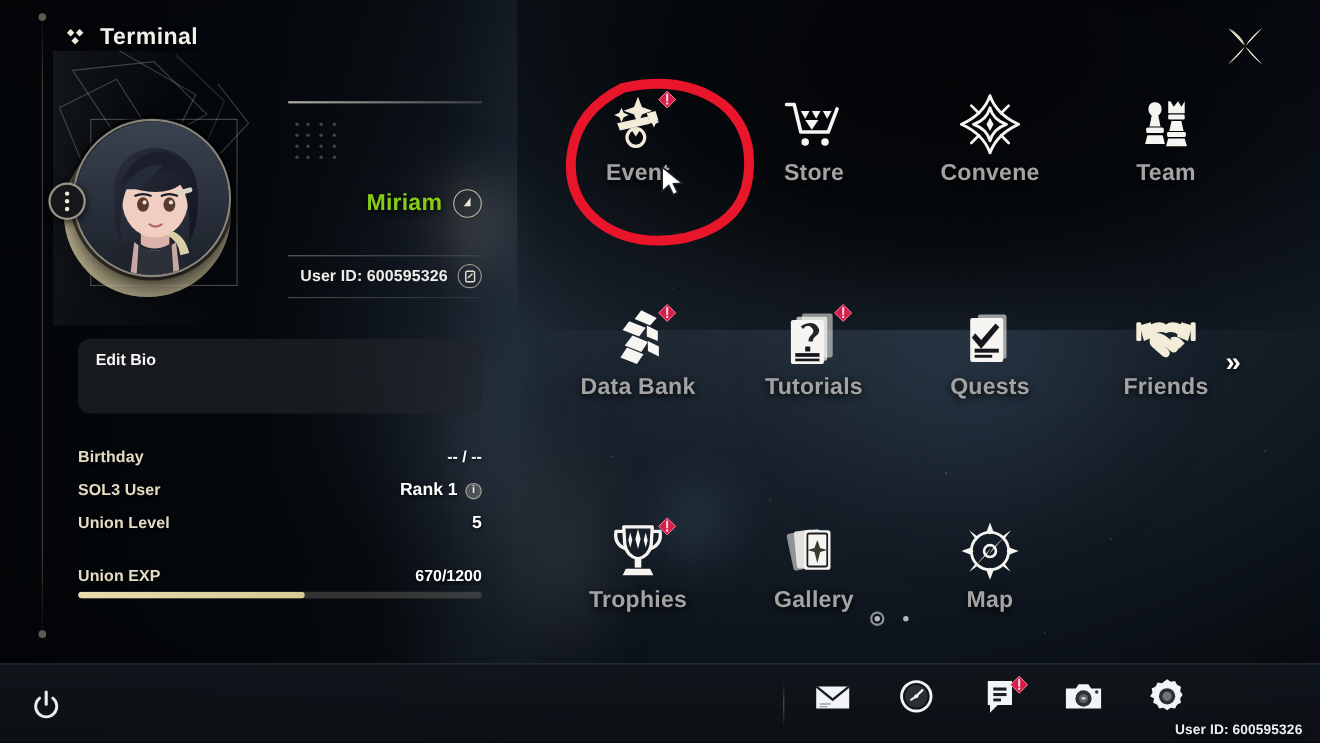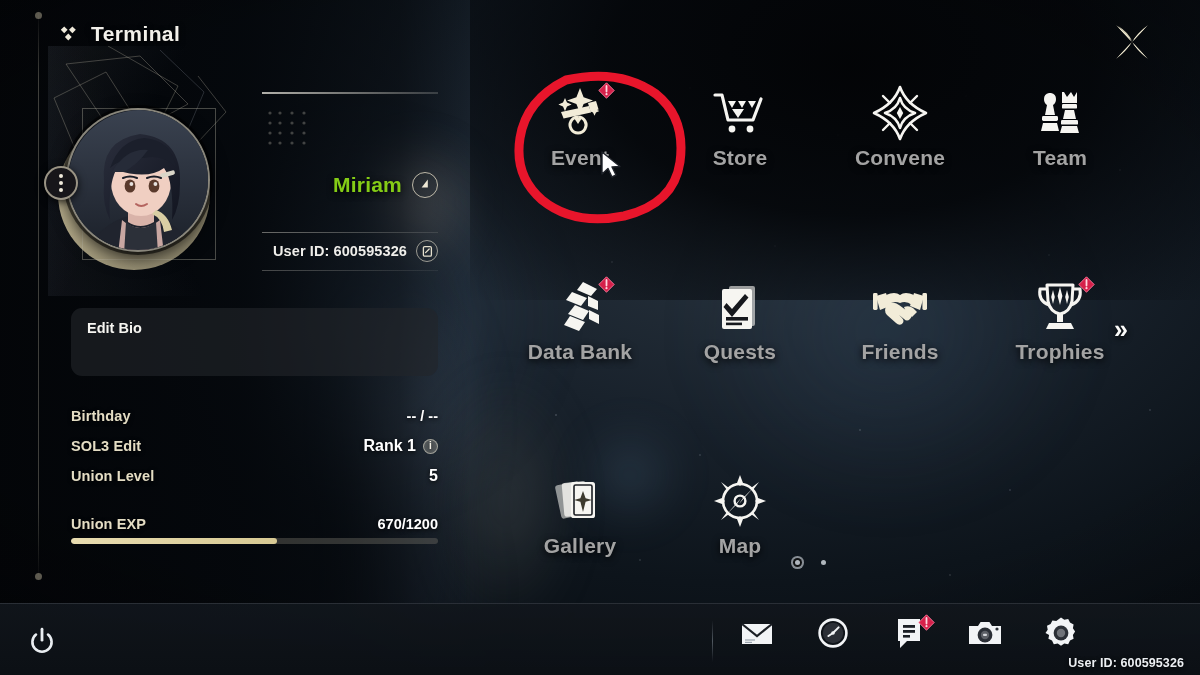--- a/index.html
+++ b/index.html
@@ -426,21 +426,21 @@
 <div class="bio-box">
   <div class="bio-label">Edit Bio</div>
 </div>
 
 <div class="stats">
   <div class="stat-row">
     <span class="stat-key">Birthday</span>
     <span class="stat-val">-- / --</span>
   </div>
   <div class="stat-row">
-    <span class="stat-key">SOL3 Edit</span>
+    <span class="stat-key">SOL3 User</span>
     <span class="stat-val big">
       <span>Rank 1</span>
       <span class="info-dot">i</span>
     </span>
   </div>
   <div class="stat-row">
     <span class="stat-key">Union Level</span>
     <span class="stat-val big">5</span>
   </div>
   <div class="stat-row exp-row">
@@ -563,20 +563,41 @@
       <div class="menu-label">Data Bank</div>
       <div class="ndot"><svg width="17" height="17" viewBox="0 0 17 17">
     <path d="M8.5 .8 L16.2 8.5 L8.5 16.2 L.8 8.5 Z" fill="#d6204a" stroke="#ff7fa0" stroke-width=".9"></path>
     <path d="M8.5 4 L8.5 9.6" stroke="#ffd6e0" stroke-width="1.8" stroke-linecap="round"></path>
     <circle cx="8.5" cy="12.2" r="1.1" fill="#ffd6e0"></circle>
   </svg></div>
     </div>
     <div class="menu-item">
       <div class="menu-icon">
         <svg width="54" height="56" viewBox="0 0 54 56">
+      <rect x="16" y="6" width="28" height="40" rx="2" fill="#f6f5f1" opacity=".55"></rect>
+      <rect x="11" y="9" width="28" height="40" rx="2" fill="#f6f5f1" opacity=".75"></rect>
+      <rect x="6" y="12" width="30" height="40" rx="2" fill="#f6f5f1"></rect>
+      <g fill="#16181d">
+        <path d="M17 20 q4-5 8-1 q3 3 0 6 q-3 2.4-3 5 l0 1.4 l4 0 l0-1 q0-2 3-4.2 q5-3.6 1-8.6 q-5-6-15 0 Z" opacity=".95"></path>
+        <rect x="19" y="36" width="4.6" height="4.6" rx=".8"></rect>
+        <rect x="10" y="42" width="22" height="3.4"></rect>
+        <rect x="10" y="47" width="22" height="2.4"></rect>
+      </g>
+    </svg>
+      </div>
+      <div class="menu-label">Tutorials</div>
+      <div class="ndot"><svg width="17" height="17" viewBox="0 0 17 17">
+    <path d="M8.5 .8 L16.2 8.5 L8.5 16.2 L.8 8.5 Z" fill="#d6204a" stroke="#ff7fa0" stroke-width=".9"></path>
+    <path d="M8.5 4 L8.5 9.6" stroke="#ffd6e0" stroke-width="1.8" stroke-linecap="round"></path>
+    <circle cx="8.5" cy="12.2" r="1.1" fill="#ffd6e0"></circle>
+  </svg></div>
+    </div>
+    <div class="menu-item">
+      <div class="menu-icon">
+        <svg width="54" height="56" viewBox="0 0 54 56">
       <rect x="16" y="7" width="26" height="40" rx="2" fill="#f6f5f1" opacity=".6"></rect>
       <rect x="9" y="10" width="30" height="40" rx="2" fill="#f6f5f1"></rect>
       <g fill="#16181d">
         <path d="M13.5 24 L19 30 L32 15 L35.5 18.6 L19 38 L10.5 28 Z"></path>
         <rect x="13" y="38" width="22" height="3.6"></rect>
         <rect x="13" y="43.6" width="16" height="2.6"></rect>
       </g>
     </svg>
       </div>
       <div class="menu-label">Quests</div>

